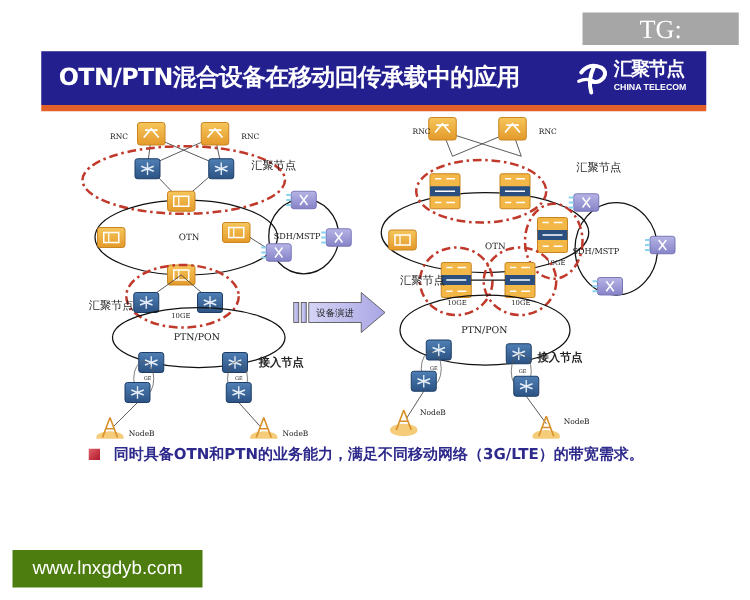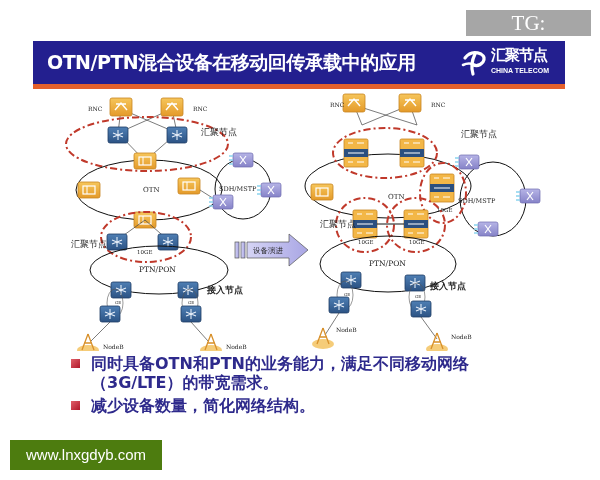--- a/index.html
+++ b/index.html
@@ -45,21 +45,21 @@
     font-weight: bold; letter-spacing: -1px; font-family: "DejaVu Serif", serif;
   }
   .logo-en {
     position: absolute; left: 30px; top: 22px; color: #fff; font-size: 7px;
     font-weight: bold; font-family: "Liberation Sans", sans-serif;
   }
   .diagram { position: absolute; left: 0; top: 48px; }
   .bullets { position: absolute; left: 38px; top: 313px; width: 480px; }
   .bullet {
     position: relative; padding-left: 20px; color: #2e2a8c;
-    font-weight: bold; font-size: 16px; line-height: 19px; margin-bottom: 4px;
+    font-weight: bold; font-size: 12px; line-height: 19px; margin-bottom: 4px;
   }
   .bullet-mark {
     position: absolute; left: 0; top: 5px; width: 9px; height: 9px;
     background: linear-gradient(135deg, #e0606a, #b0182a);
   }
   .d-label { font-family: "DejaVu Serif", serif; fill: #222; }
 </style>
 </head>
 <body>
 
@@ -246,20 +246,16 @@
       <text class="d-label" x="303" y="243" font-size="6">NodeB</text>
       <text class="d-label" x="418" y="250" font-size="6">NodeB</text>
     </g>
   </svg>
 
   <div class="bullets">
     <div class="bullet">
       <span class="bullet-mark"></span>
       <span>同时具备OTN和PTN的业务能力，满足不同移动网络（3G/LTE）的带宽需求。</span>
     </div>
-    <div class="bullet">
-      <span class="bullet-mark"></span>
-      <span>减少设备数量，简化网络结构。</span>
-    </div>
   </div>
 </div>
 
 <div class="wm-bottom">www.lnxgdyb.com</div>
 
 </body></html>

